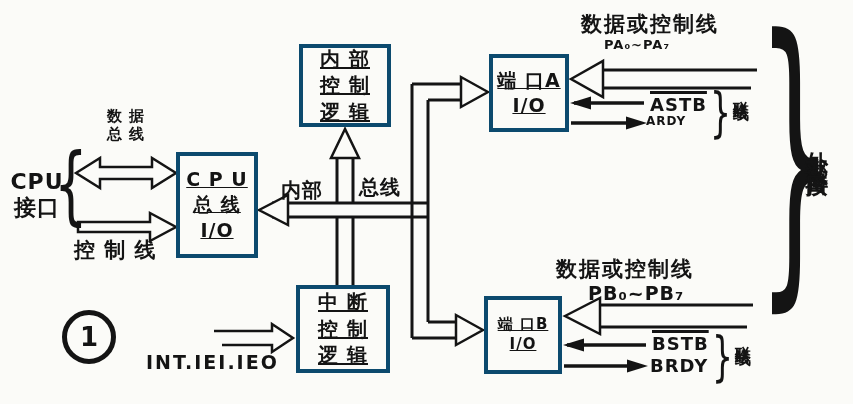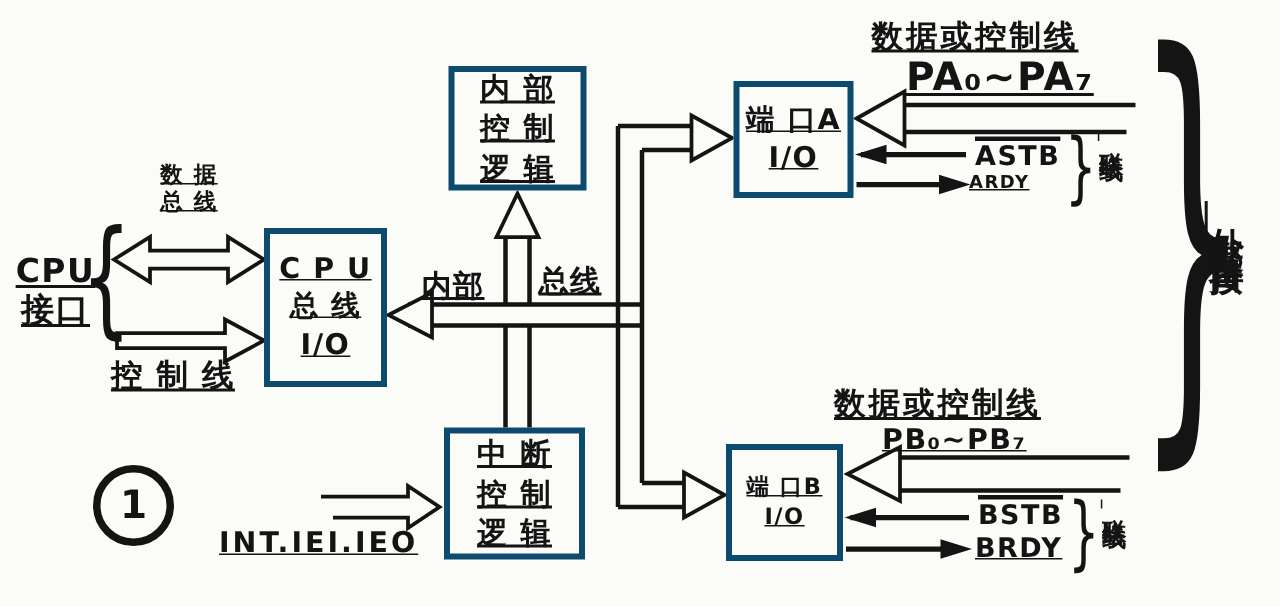--- a/index.html
+++ b/index.html
@@ -12,21 +12,21 @@
   svg.wires { position:absolute; left:0; top:0; z-index:1; }
   .box {
     position:absolute; z-index:2; box-sizing:border-box;
     border:4px solid #0c4a6e; background:#fbfbf8;
     display:flex; align-items:center; justify-content:center;
     text-align:center; font-weight:bold; white-space:pre-line;
     line-height:1.32; letter-spacing:1px;text-decoration:underline;
   }
   .lbl {
     position:absolute; z-index:3; font-weight:bold;
-    white-space:pre-line; line-height:1.18; letter-spacing:1px;text-decoration:underline;
+    white-space:pre-line; line-height:1.18; letter-spacing:1px;
   }
   .vert { writing-mode:vertical-rl; text-orientation:upright; }
   .brace {
     position:absolute; z-index:3; font-weight:normal; line-height:1;
     transform-origin:top left; font-family:"DejaVu Sans", sans-serif;
   }
   .ov { text-decoration:overline; text-decoration-thickness:2.5px; }
   .fig-circle {
     position:absolute; z-index:3; width:44px; height:44px;
     border:5px solid #141414; border-radius:50%;
@@ -100,21 +100,21 @@
 接口</div>
   <div class="brace" style="left:54px; top:142px; font-size:46px; transform:scale(1.15,1.85);">{</div>
   <div class="lbl" style="left:74px; top:238px; font-size:21px;">控 制 线</div>
 
   <div class="lbl" style="left:281px; top:179px; font-size:20px;">内部</div>
   <div class="lbl" style="left:359px; top:176px; font-size:20px;">总线</div>
 
   <div class="lbl" style="left:146px; top:351px; font-size:19px; letter-spacing:2px;">INT.IEI.IEO</div>
 
   <div class="lbl" style="left:581px; top:12px; font-size:21px; letter-spacing:2px;">数据或控制线</div>
-  <div class="lbl" style="left:604px; top:37px; font-size:26px;">PA₀~PA₇</div>
+  <div class="lbl" style="left:604px; top:37px; font-size:13px;">PA₀~PA₇</div>
   <div class="lbl ov" style="left:650px; top:94px; font-size:18px;">ASTB</div>
   <div class="lbl" style="left:646px; top:114px; font-size:12px;">ARDY</div>
   <div class="brace" style="left:710px; top:87px; font-size:30px; transform:scale(1.1,1.75);">}</div>
   <div class="lbl vert" style="left:731px; top:88px; height:60px; font-size:16px; letter-spacing:2px;">联络线</div>
 
   <div class="lbl" style="left:556px; top:257px; font-size:21px; letter-spacing:2px;">数据或控制线</div>
   <div class="lbl" style="left:588px; top:282px; font-size:19px;">PB₀~PB₇</div>
   <div class="lbl ov" style="left:652px; top:333px; font-size:18px;">BSTB</div>
   <div class="lbl" style="left:650px; top:355px; font-size:18px;">BRDY</div>
   <div class="brace" style="left:712px; top:330px; font-size:30px; transform:scale(1.1,1.8);">}</div>

